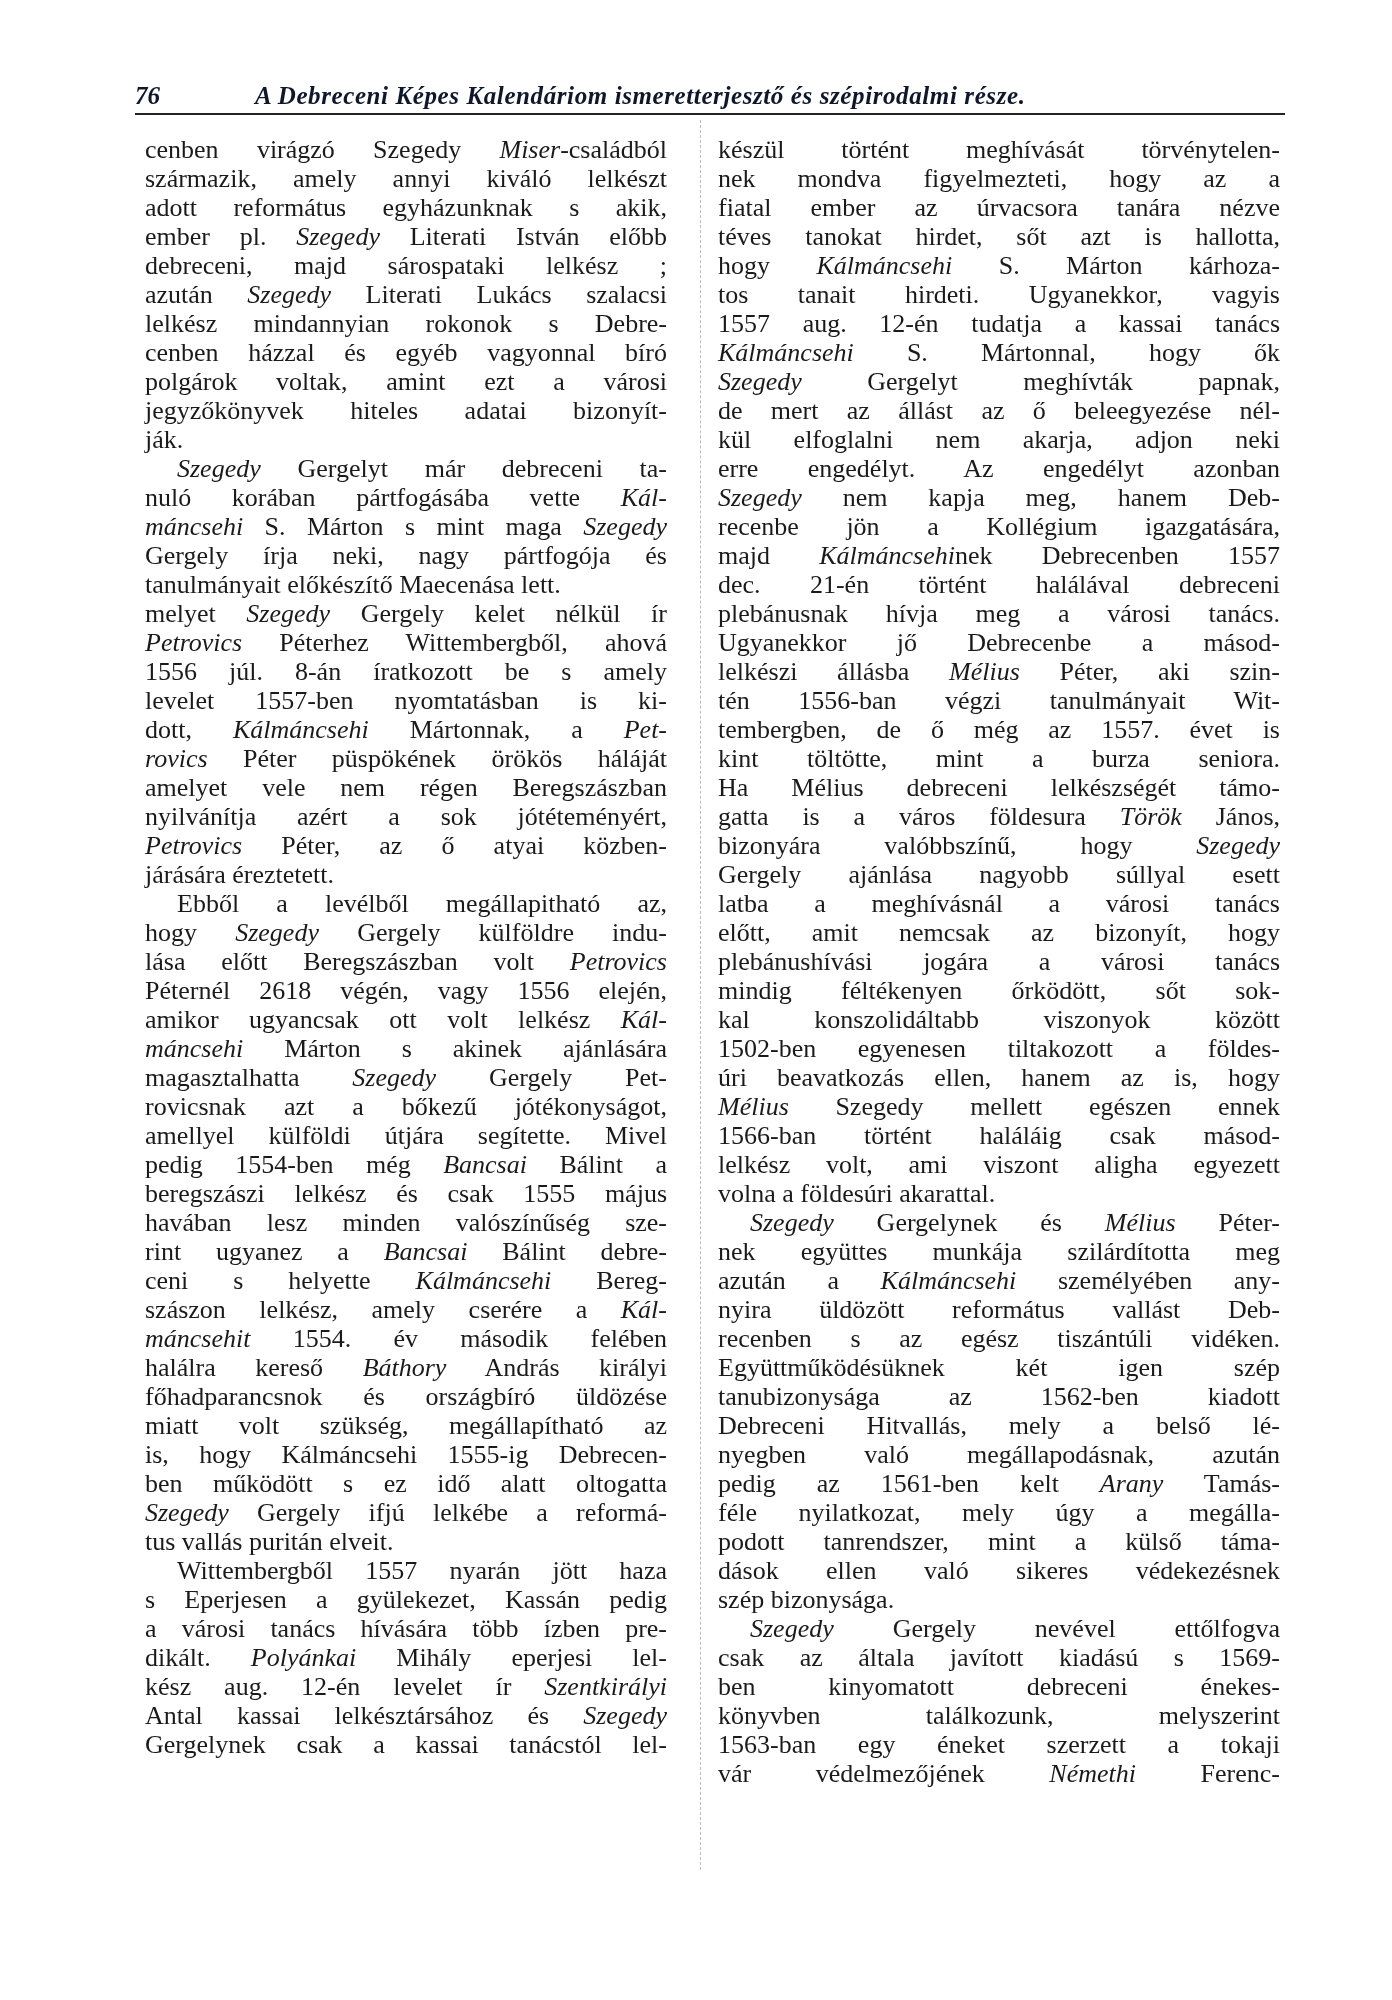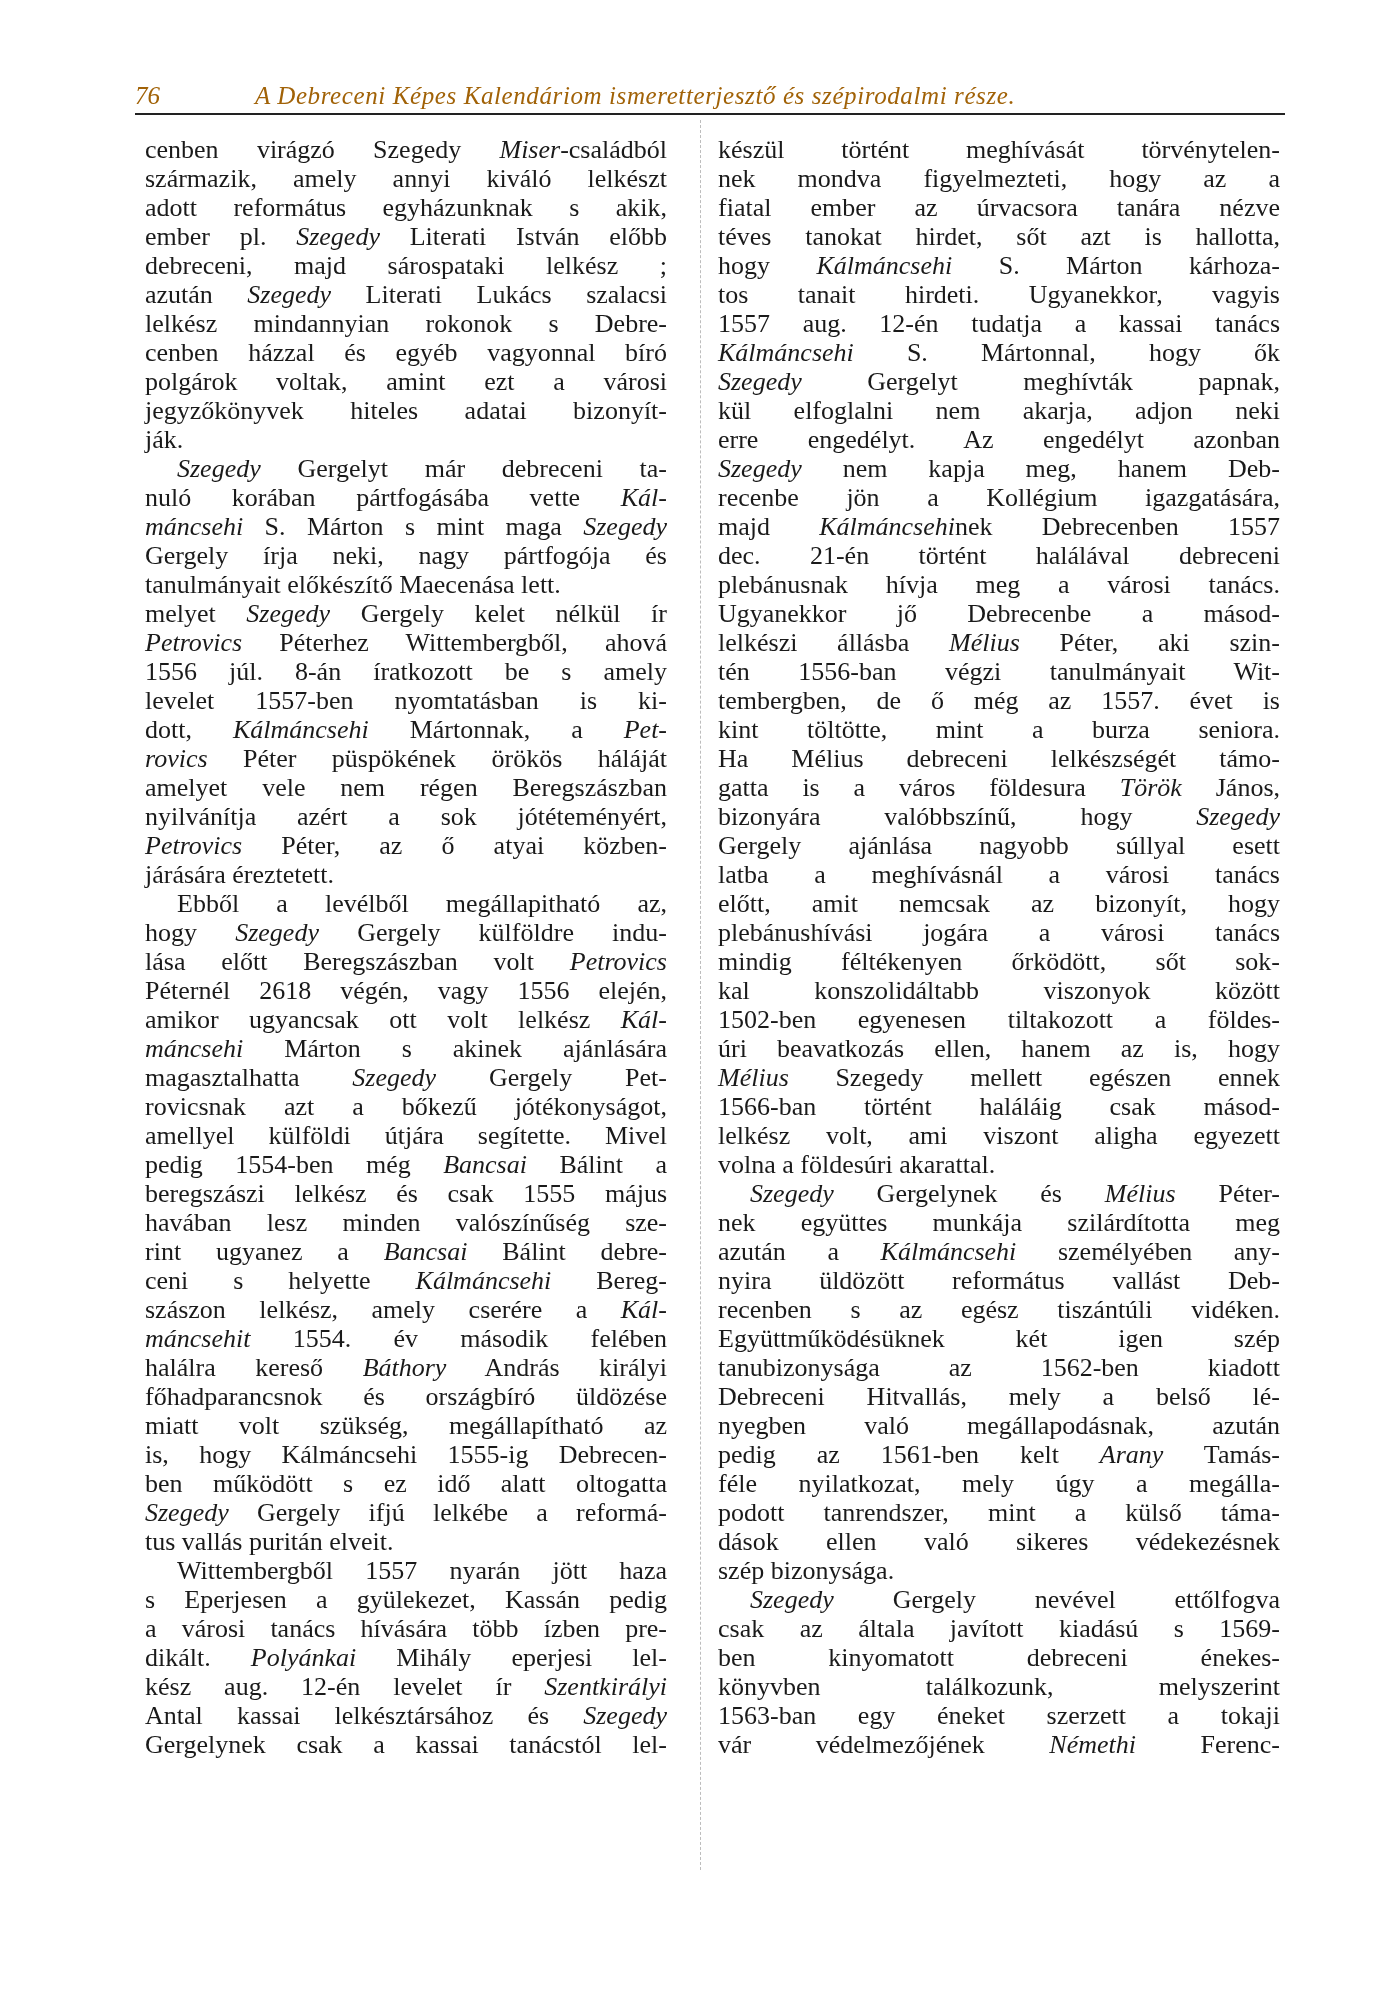--- a/index.html
+++ b/index.html
@@ -1,20 +1,20 @@
 <!DOCTYPE html>
 <html><head>
 <meta charset="utf-8">
 <style>
   html, body { margin:0; padding:0; background:#ffffff; }
   body { width:1392px; height:2000px; position:relative; overflow:hidden; color:#1a1a1a;
          font-family:"DejaVu Serif","Liberation Serif",serif; }
   .page { position:absolute; left:0; top:0; width:1392px; height:2000px; }
   .header { position:absolute; left:135px; top:82px; width:1150px; height:30px;
-            font-family:"Liberation Serif",serif; font-style:italic; font-size:25px; color:#a16207; }
+            font-family:"Liberation Serif",serif; font-style:italic; font-size:25px; color:#0f172a;font-weight:bold; }
   .header .pnum { position:absolute; left:0; top:0; font-style:italic; }
   .header .title { position:absolute; left:120px; top:0; letter-spacing:0.6px; white-space:nowrap;text-align:right; }
   .rule { position:absolute; left:135px; top:113px; width:1150px; height:2px; background:#222; }
   .divider { position:absolute; left:700px; top:120px; width:0; height:1750px;
              border-left:1px dashed #bdbdbd; }
   .col { position:absolute; top:135px; font-family:"Liberation Serif",serif; font-size:26px; line-height:29px; }
   .col.left { left:145px; width:522px; }
   .col.right { left:718px; width:562px; }
   .line { display:block; white-space:nowrap; text-align:justify; text-align-last:justify; height:29px; overflow:visible; }
   .line.last { text-align-last:left; }
@@ -92,20 +92,21 @@
   <div class="col right" id="col-right">
       <span class="line"><span>készül történt meghívását törvénytelen-</span></span>
       <span class="line"><span>nek mondva figyelmezteti, hogy az a</span></span>
       <span class="line"><span>fiatal ember az úrvacsora tanára nézve</span></span>
       <span class="line"><span>téves tanokat hirdet, sőt azt is hallotta,</span></span>
       <span class="line"><span>hogy </span><span class="seg-i">Kálmáncsehi</span><span> S. Márton kárhoza-</span></span>
       <span class="line"><span>tos tanait hirdeti. Ugyanekkor, vagyis</span></span>
       <span class="line"><span>1557 aug. 12-én tudatja a kassai tanács</span></span>
       <span class="line"><span class="seg-i">Kálmáncsehi</span><span> S. Mártonnal, hogy ők</span></span>
       <span class="line"><span class="seg-i">Szegedy</span><span> Gergelyt meghívták papnak,</span></span>
+      <span class="line"><span>de mert az állást az ő beleegyezése nél-</span></span>
       <span class="line"><span>kül elfoglalni nem akarja, adjon neki</span></span>
       <span class="line"><span>erre engedélyt. Az engedélyt azonban</span></span>
       <span class="line"><span class="seg-i">Szegedy</span><span> nem kapja meg, hanem Deb-</span></span>
       <span class="line"><span>recenbe jön a Kollégium igazgatására,</span></span>
       <span class="line"><span>majd </span><span class="seg-i">Kálmáncsehi</span><span>nek Debrecenben 1557</span></span>
       <span class="line"><span>dec. 21-én történt halálával debreceni</span></span>
       <span class="line"><span>plebánusnak hívja meg a városi tanács.</span></span>
       <span class="line"><span>Ugyanekkor jő Debrecenbe a másod-</span></span>
       <span class="line"><span>lelkészi állásba </span><span class="seg-i">Mélius</span><span> Péter, aki szin-</span></span>
       <span class="line"><span>tén 1556-ban végzi tanulmányait Wit-</span></span>

